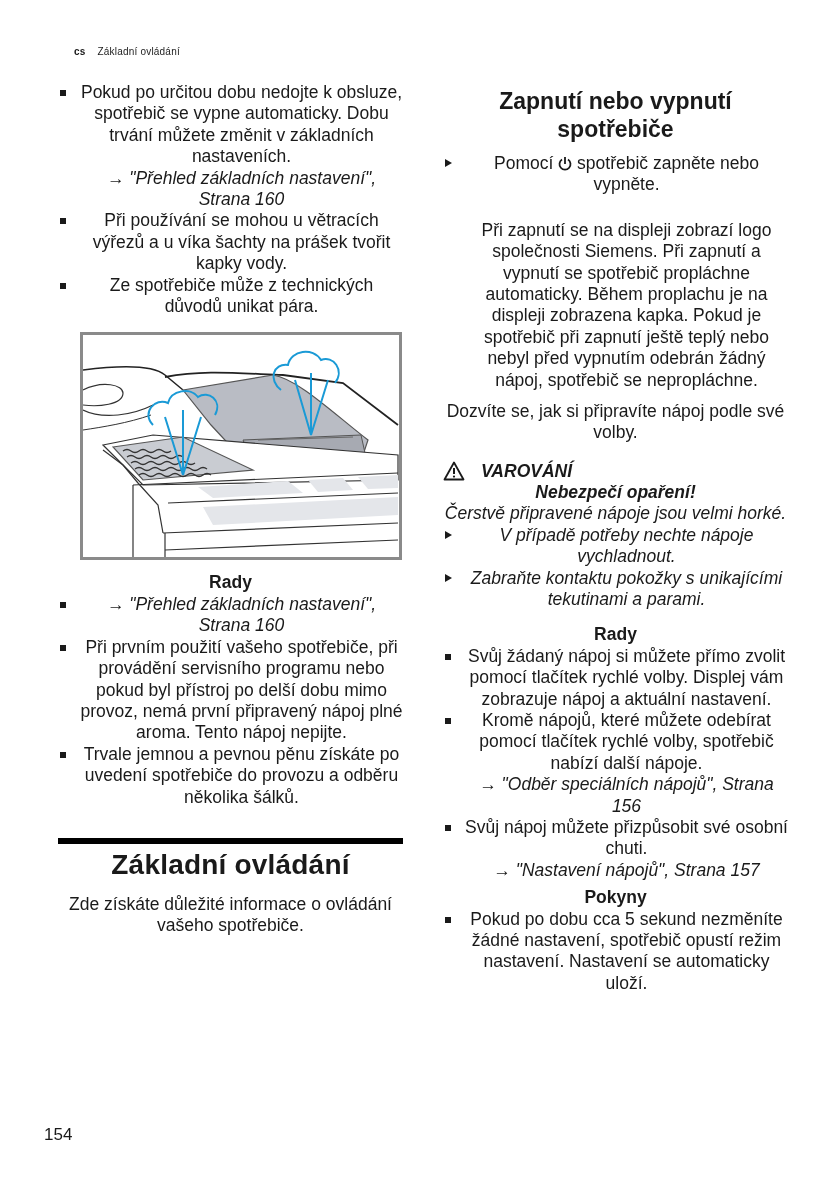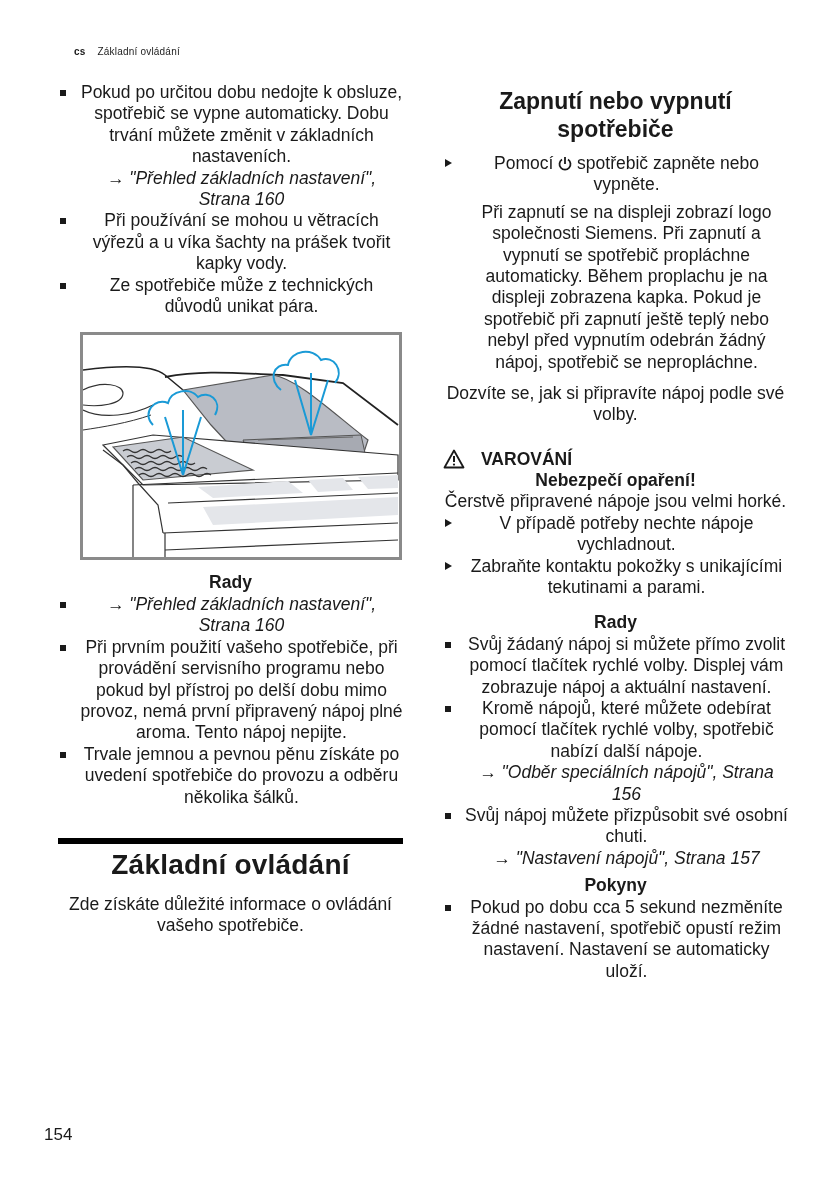--- a/index.html
+++ b/index.html
@@ -131,25 +131,25 @@
   <ul class="tri" style="margin-top:10px;">
     <li>
       <span>Pomocí</span>
       <svg class="power-glyph" viewBox="0 0 14 15">
         <path d="M4 3.5 A5.5 5.5 0 1 0 10 3.5" fill="none" stroke="#1a1a1a" stroke-width="1.8"></path>
         <path d="M7 1 L7 8" stroke="#1a1a1a" stroke-width="1.8"></path>
       </svg>
       <span>spotřebič zapněte nebo vypněte.</span>
     </li>
   </ul>
-  <div class="txt" style="padding-left:22px; margin-top:6px;">Při zapnutí se na displeji zobrazí logo společnosti Siemens. Při zapnutí a vypnutí se spotřebič propláchne automaticky. Během proplachu je na displeji zobrazena kapka. Pokud je spotřebič při zapnutí ještě teplý nebo nebyl před vypnutím odebrán žádný nápoj, spotřebič se nepropláchne.</div>
+  <div class="txt" style="padding-left:22px; margin-top:24px;">Při zapnutí se na displeji zobrazí logo společnosti Siemens. Při zapnutí a vypnutí se spotřebič propláchne automaticky. Během proplachu je na displeji zobrazena kapka. Pokud je spotřebič při zapnutí ještě teplý nebo nebyl před vypnutím odebrán žádný nápoj, spotřebič se nepropláchne.</div>
 
   <div class="txt" style="margin-top:10px;">Dozvíte se, jak si připravíte nápoj podle své volby.</div>
 
-  <div style="margin-top:22px;">
+  <div style="margin-top:16px;font-style:italic;">
     <div class="warn-row">
       <svg class="wicon" viewBox="0 0 22 20">
         <path d="M11 1.5 L20.5 18.5 L1.5 18.5 Z" fill="none" stroke="#1a1a1a" stroke-width="1.8" stroke-linejoin="round"></path>
         <path d="M11 7 L11 13" stroke="#1a1a1a" stroke-width="2"></path>
         <circle cx="11" cy="15.6" r="1.1" fill="#1a1a1a"></circle>
       </svg>
       <span>VAROVÁNÍ</span>
     </div>
     <div class="sub-bold">Nebezpečí opaření!</div>
     <div class="txt">Čerstvě připravené nápoje jsou velmi horké.</div>

